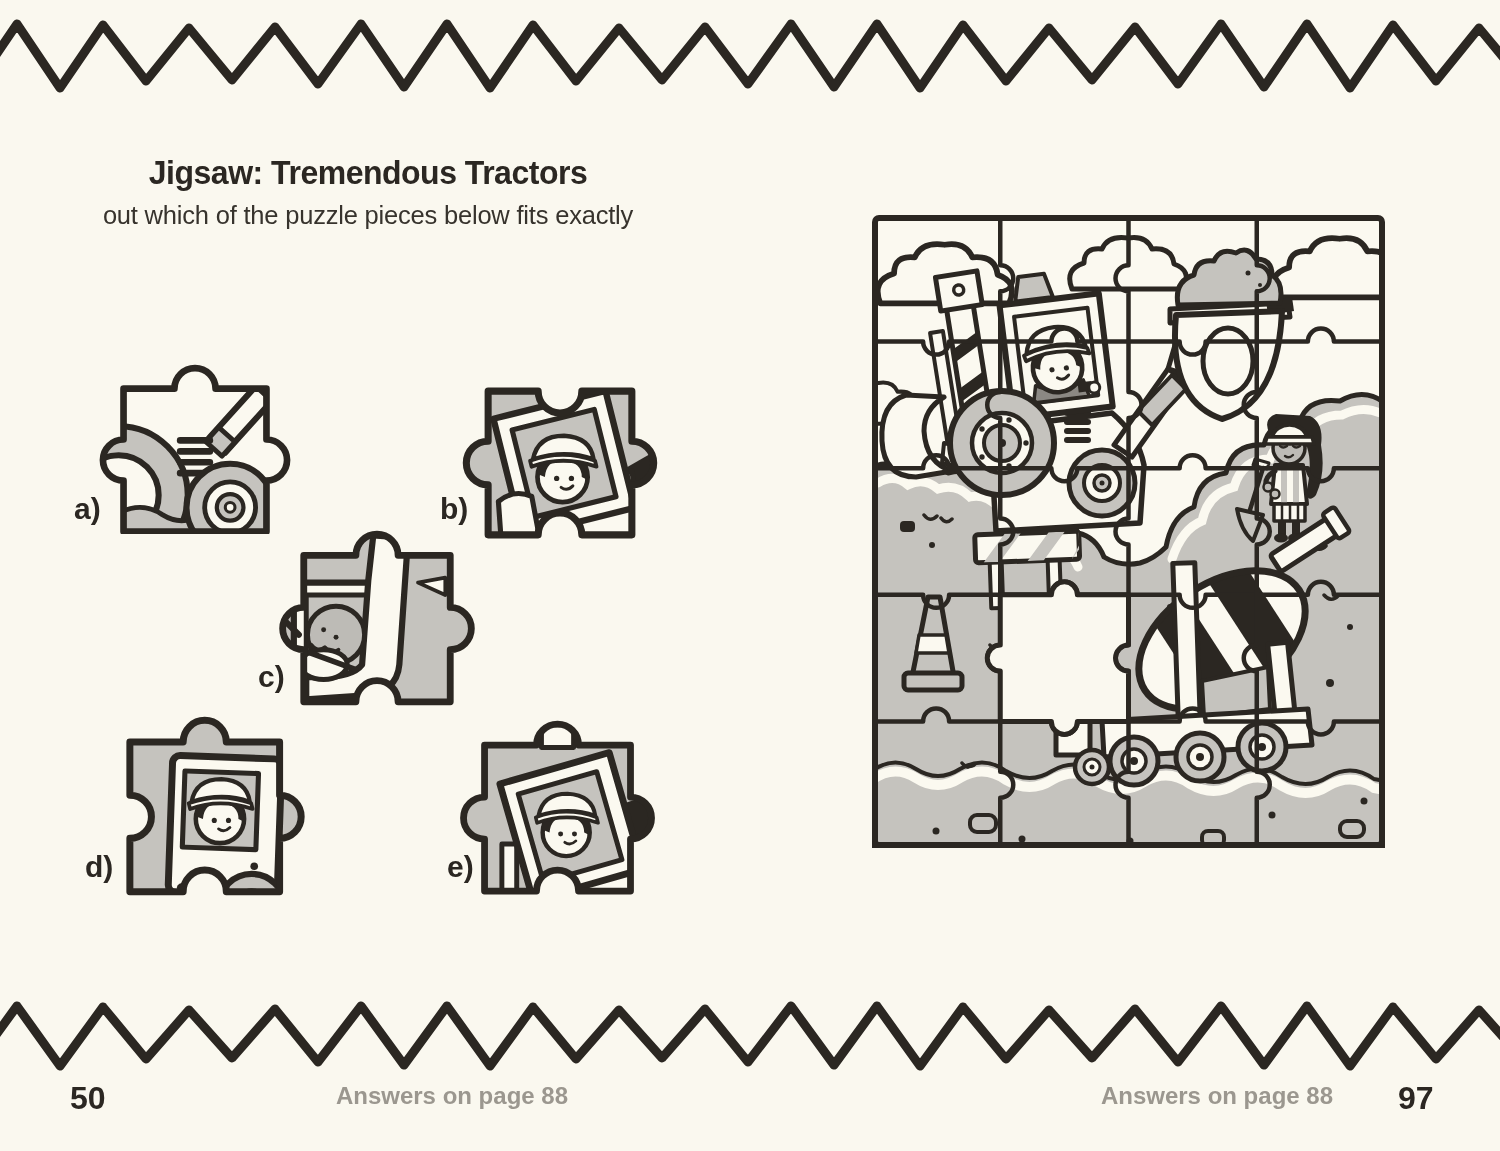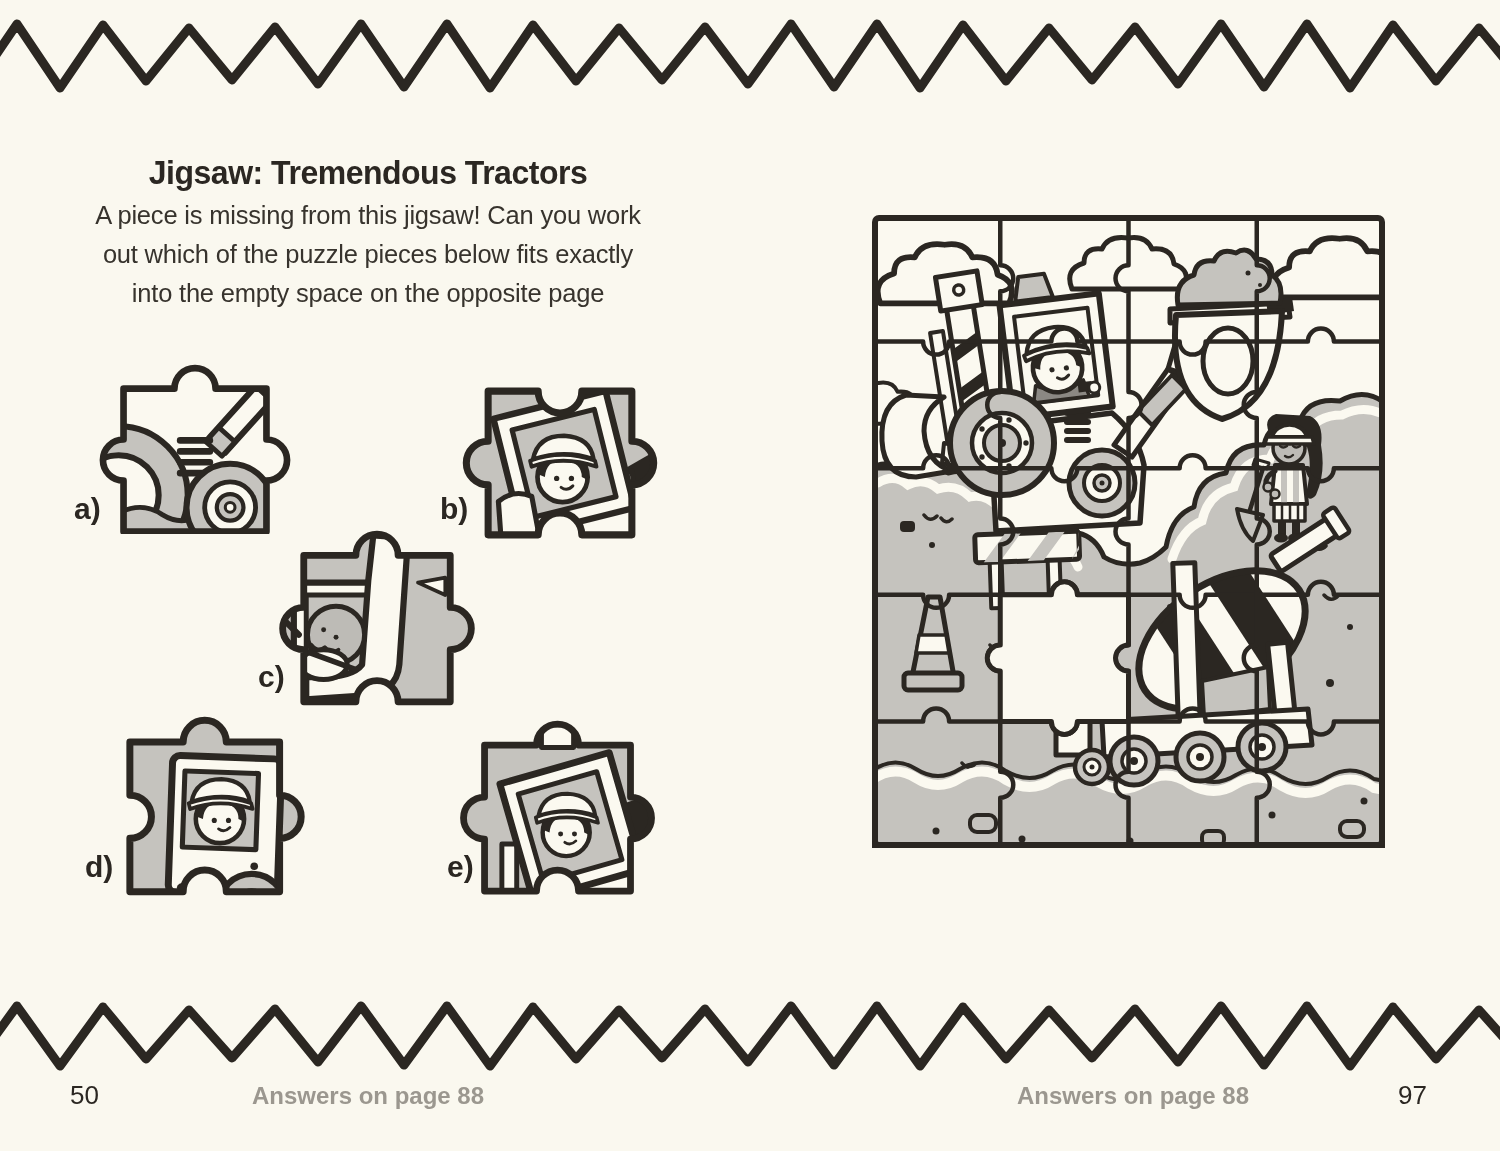--- a/index.html
+++ b/index.html
@@ -14,22 +14,22 @@
   .title{
     left:60px;top:130px;width:616px;text-align:center;
     font-size:34px;font-weight:800;letter-spacing:-.5px;
     transform:scaleX(.94);transform-origin:center;
   }
   .instructions{
     left:48px;top:196px;width:640px;text-align:center;
     font-size:25.5px;line-height:39px;letter-spacing:-.2px;color:#37332D;
   }
   .plabel{font-size:30px;font-weight:800;color:#2B2722}
-  .pagenum{font-size:26px;font-weight:400;color:#2B2722}
-  .answers{font-size:24px;font-weight:700;color:#9B978F;text-align:center;width:400px}
+  .pagenum{font-size:32px;font-weight:700;color:#2B2722}
+  .answers{font-size:24px;font-weight:700;color:#9B978F;text-align:right;width:400px}
   
   .zz{fill:none;stroke:#2B2722;stroke-width:9;stroke-linejoin:round;stroke-linecap:round}
   .sI{stroke:#2B2722;stroke-linejoin:round;stroke-linecap:round}
   .fC{fill:#FBF9F0}.fG{fill:#C5C3BE}.fK{fill:#2B2722}.fN{fill:none}.fS{fill:#BDBBB6}
   .cloud{fill:#FBF9F0;stroke:#2B2722;stroke-width:5;stroke-linejoin:round}
   .grid path{fill:none;stroke:#2B2722;stroke-width:4.5;stroke-linejoin:round}
   .outline{fill:none;stroke:#2B2722;stroke-width:5.5;stroke-linejoin:round;stroke-linecap:round}
 </style>
 </head>
 <body>
@@ -51,23 +51,21 @@
 
 <svg class="abs" style="left:0;top:0" width="1500" height="100">
   <polyline class="zz" points="-26,87 17,24 60,88 103,25 146,81 189,28 232,80 275,27 318,84 361,24 404,87 447,24 490,88 533,25 576,81 619,28 662,80 705,27 748,84 791,24 834,87 877,24 920,88 963,25 1006,81 1049,28 1092,80 1135,27 1178,84 1221,24 1264,87 1307,24 1350,88 1393,25 1436,81 1479,28 1522,80 1565,27"></polyline>
 </svg>
 <svg class="abs" style="left:0;top:996" width="1500" height="84">
   <polyline class="zz" points="-26,69 17,10 60,70 103,11 146,63 189,14 232,62 275,13 318,66 361,10 404,69 447,10 490,70 533,11 576,63 619,14 662,62 705,13 748,66 791,10 834,69 877,10 920,70 963,11 1006,63 1049,14 1092,62 1135,13 1178,66 1221,10 1264,69 1307,10 1350,70 1393,11 1436,63 1479,14 1522,62 1565,13"></polyline>
 </svg>
 
 <h1 class="abs title">Jigsaw: Tremendous Tractors</h1>
 <div class="abs instructions">
-  <div>A piece is missing from this jigsaw! Can you work</div>
   <div>out which of the puzzle pieces below fits exactly</div>
-  <div>into the empty space on the opposite page</div>
 </div>
 
 <div class="abs" style="left:96px;top:362px">
   <svg width="198" height="172" viewBox="34 16 162 142">
     <defs>
         <clipPath id="cpA">
           <path d="M 56,38 L 98,38 A 17 17 0 1 1 132,38 L 174,38 L 174,80 A 17 17 0 1 1 174,114 L 174,156 L 56,156 L 56,114 A 17 17 0 1 1 56,80 L 56,38 Z"></path>
         </clipPath>
       </defs>
     <path class="base fC" d="M 56,38 L 98,38 A 17 17 0 1 1 132,38 L 174,38 L 174,80 A 17 17 0 1 1 174,114 L 174,156 L 56,156 L 56,114 A 17 17 0 1 1 56,80 L 56,38 Z"></path>

